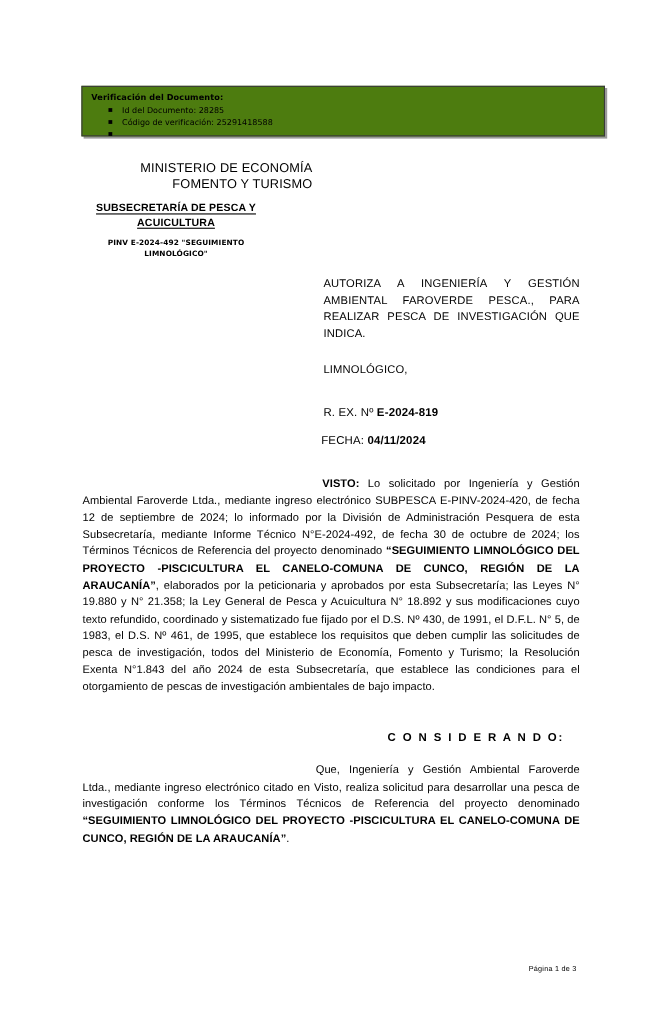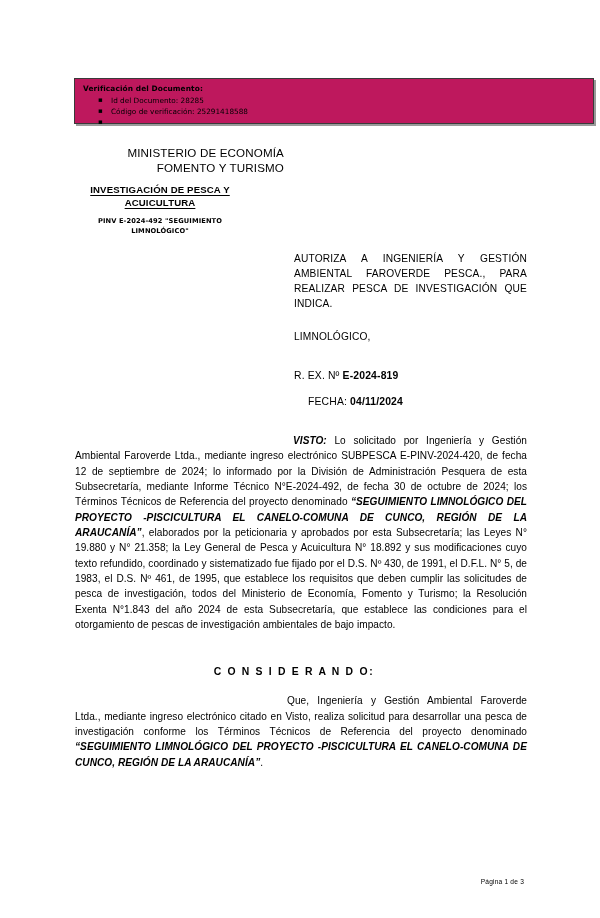--- a/index.html
+++ b/index.html
@@ -14,25 +14,25 @@
     font-family: "DejaVu Sans", sans-serif;
     color: #000000;
     overflow: hidden;
   }
 
   
   .verif-box {
     position: absolute;
     left: 74px;
     top: 78px;
-    width: 520px;
+    width: 476px;
     box-sizing: border-box;
     border: 1px solid #3a3a3a;
     box-shadow: 2px 2px 0 #9a9a9a;
-    background: #be185d;
+    background: #4d7c0f;
     padding: 5px 6px 6px 8px;
   }
   .verif-title {
     font-size: 7.4px;
     font-weight: bold;
     letter-spacing: .1px;
     line-height: 1.35;
     margin: 0 0 1px 0;
   }
   .verif-list {
@@ -114,21 +114,21 @@
   .resol {
     position: absolute;
     left: 294px;
     top: 370px;
     font-family: "Liberation Sans", sans-serif;
     font-size: 10.4px;
     letter-spacing: .15px;
   }
   .fecha {
     position: absolute;
-    left: 308px;
+    left: 292px;
     top: 396px;
     font-family: "Liberation Sans", sans-serif;
     font-size: 10.4px;
     letter-spacing: .15px;
   }
   .resol b, .fecha b { font-weight: bold; }
 
   
   .body-wrap {
     position: absolute;
@@ -142,27 +142,27 @@
     line-height: 1.52;
     text-align: justify;
     text-align-last: left;
     margin: 0;
     letter-spacing: .05px;
   }
   .para .lead {
     display: inline-block;
     width: 218px;
   }
-  .para b { font-weight: bold; font-style: italic; }
+  .para b { font-weight: bold; }
 
   .considerando {
     font-family: "Liberation Sans", sans-serif;
     font-size: 10.4px;
     font-weight: bold;
-    text-align: center;
+    text-align: right;
     letter-spacing: 1.7px;
     margin: 34px 0 0 0;
     padding-right: 14px;
   }
   .para2 {
     margin-top: 16px;
   }
   .para2 .lead2 {
     display: inline-block;
     width: 212px;
@@ -197,21 +197,21 @@
     <li>
       <span class="bullet">▪</span>
     </li>
   </ul>
 </div>
 
 <div class="ministry">
   <div class="ministry-line">MINISTERIO DE ECONOMÍA</div>
   <div class="ministry-line">FOMENTO Y TURISMO</div>
   <div class="subsec">
-    <span>INVESTIGACIÓN DE PESCA Y</span><br>
+    <span>SUBSECRETARÍA DE PESCA Y</span><br>
     <span>ACUICULTURA</span>
   </div>
   <div class="pinv">
     <span>PINV E-2024-492 "SEGUIMIENTO</span><br>
     <span>LIMNOLÓGICO"</span>
   </div>
 </div>
 
 <div class="title-block">AUTORIZA A INGENIERÍA Y GESTIÓN AMBIENTAL FAROVERDE PESCA., PARA REALIZAR PESCA DE INVESTIGACIÓN QUE INDICA.</div>
 <div class="place">LIMNOLÓGICO,</div>

